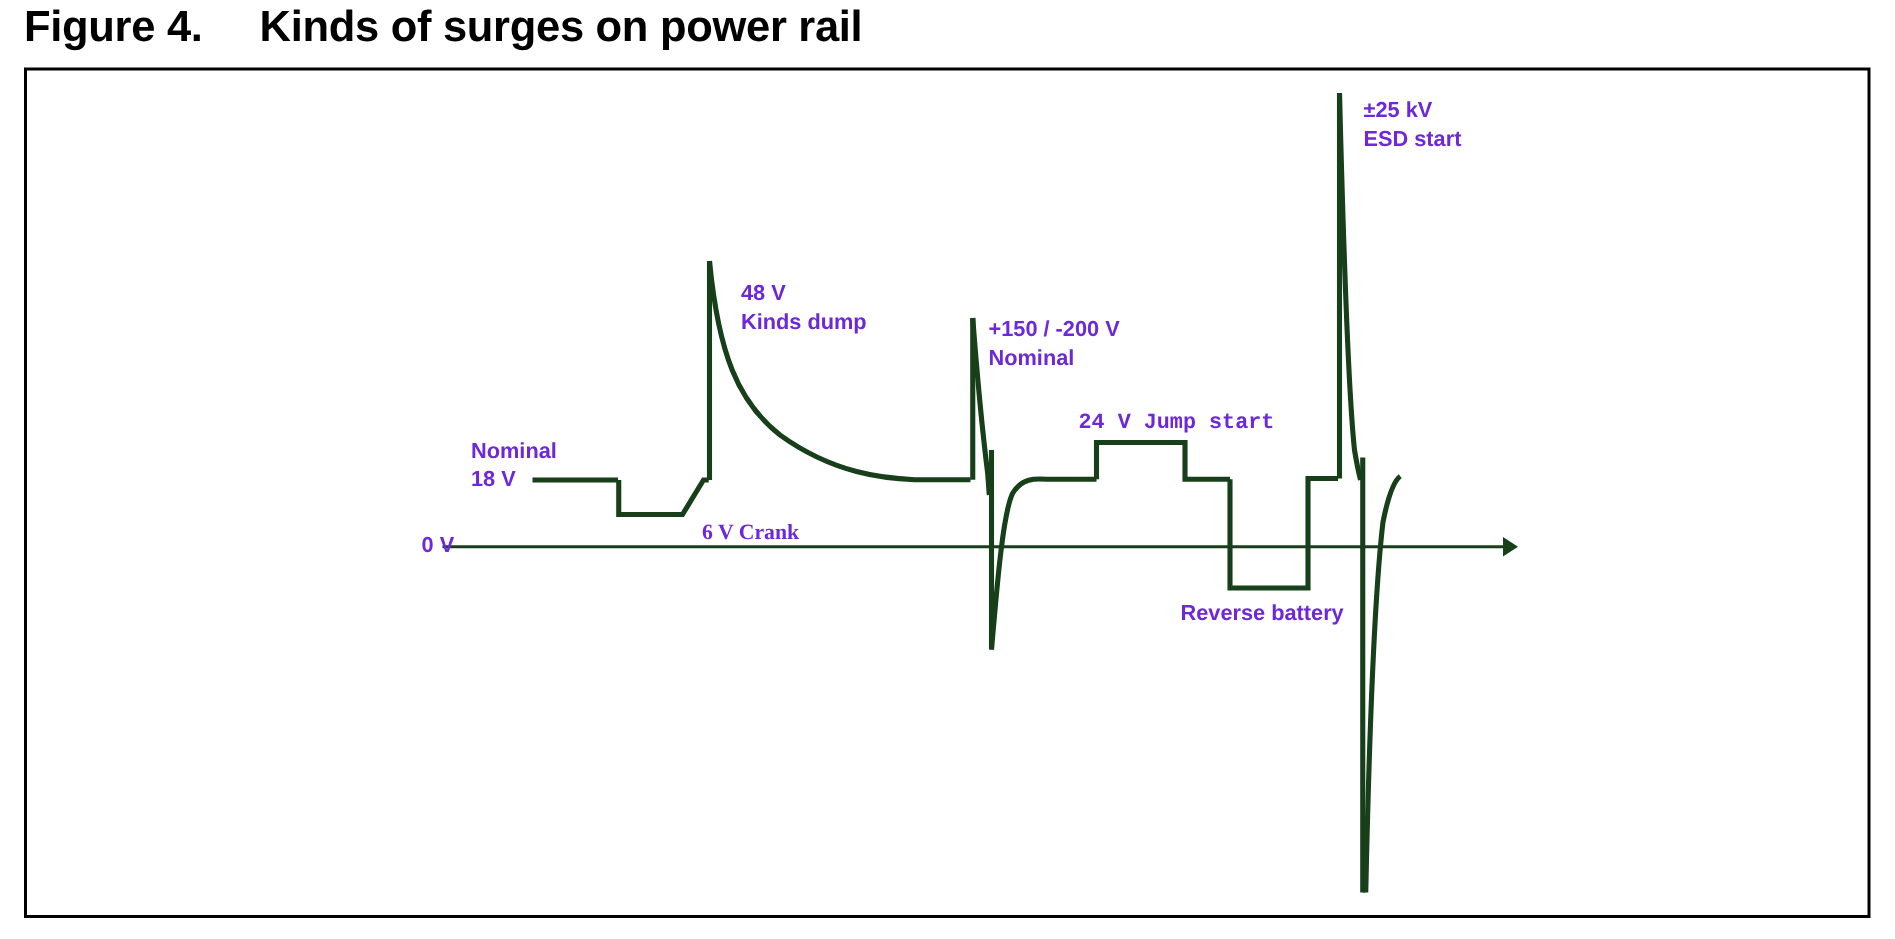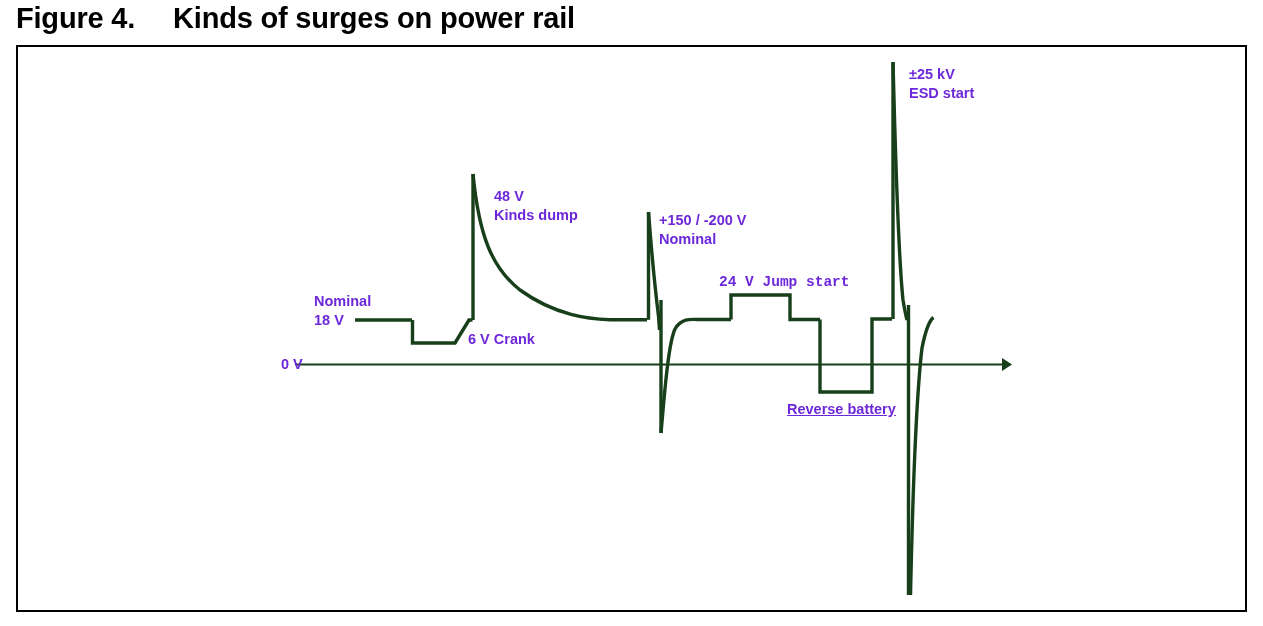--- a/index.html
+++ b/index.html
@@ -47,25 +47,25 @@
   .annot {
     position: absolute;
     font-size: 14.5px;
     font-weight: bold;
     line-height: 19px;
     white-space: pre;
     color: #6d28d9;
   }
   #label-nominal { left: 314px; top: 292px; }
   #label-zero    { left: 281px; top: 355px; }
-  #label-crank   { left: 468px; top: 330px; }
+  #label-crank   { left: 468px; top: 346px; font-family: Liberation Serif, serif; }
   #label-loaddump{ left: 494px; top: 187px; }
   #label-spikes  { left: 659px; top: 211px; }
   #label-jump    { left: 719px; top: 273px; font-family: Liberation Mono, monospace; }
-  #label-reverse { left: 787px; top: 400px; text-decoration: underline; }
+  #label-reverse { left: 787px; top: 400px; }
   #label-esd     { left: 909px; top: 65px; }
 </style>
 </head>
 <body>
 
 <div id="figure-title"><span class="fig-num">Figure 4.</span><span class="fig-gap"></span><span>Kinds of surges on power rail</span></div>
 
 <div id="figure-frame"></div>
 
 <svg id="waveform-svg" viewBox="0 0 1263 626" xmlns="http://www.w3.org/2000/svg">

